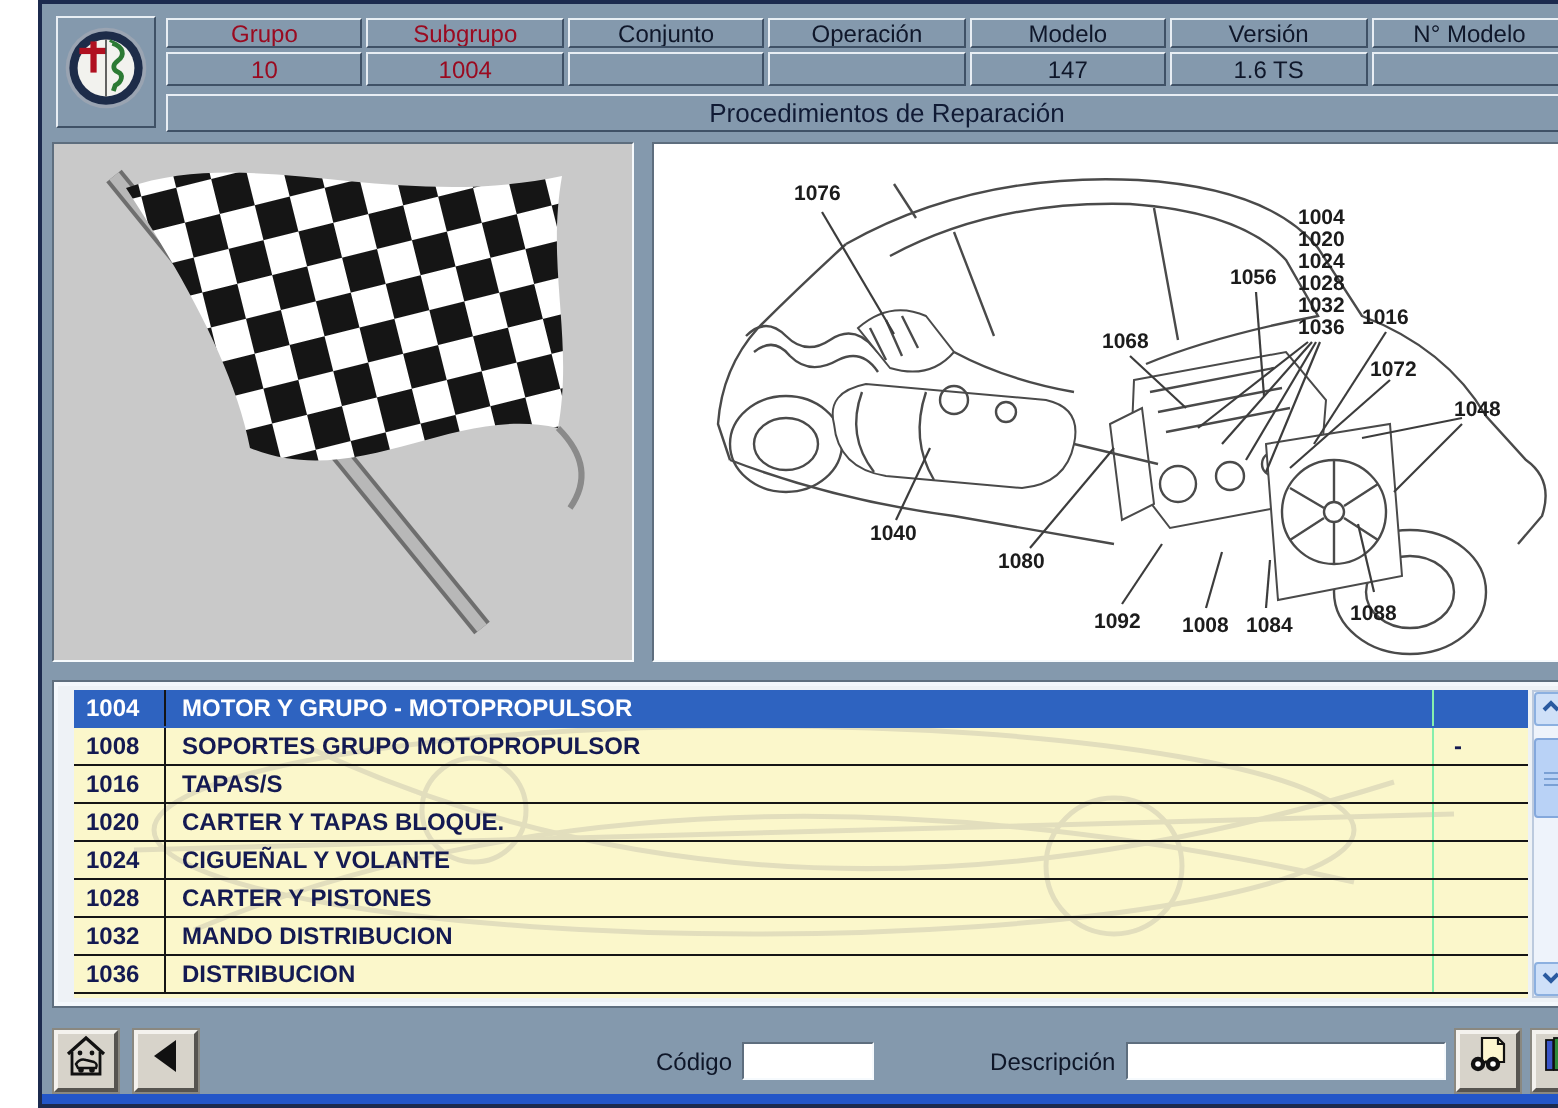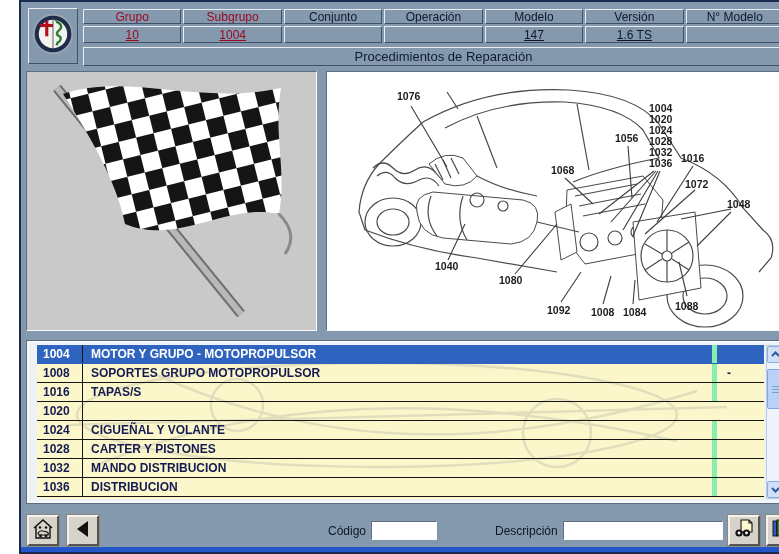--- a/index.html
+++ b/index.html
@@ -22,21 +22,21 @@
     display:flex; align-items:center; justify-content:center;
   }
   .hgrid { position:absolute; left:62px; top:7px; width:701px; }
   .hrow { display:flex; gap:2px; margin-bottom:2px; }
   .hcell {
     flex:1; height:15px; text-align:center; font-size:12px; line-height:14px;
     color:#0f172a; overflow:hidden; white-space:nowrap;
     border-top:1px solid #e8eef4; border-left:1px solid #e8eef4;
     border-right:1px solid #3f5166; border-bottom:1px solid #3f5166;
   }
-  .hrow.vals .hcell { height:17px; line-height:16px;text-decoration:underline; }
+  .hrow.vals .hcell { height:17px; line-height:16px; }
   .hcell.accent { color:#9a0a20; }
   .title-bar {
     margin-top:4px; height:19px; text-align:center; font-size:13px; line-height:18px; color:#101a34;
     border-top:1px solid #e8eef4; border-left:1px solid #e8eef4;
     border-right:1px solid #3f5166; border-bottom:1px solid #3f5166;padding-left:20px;
   }
 
   
   .main { position:relative; height:268px; }
   .panel {
@@ -65,21 +65,21 @@
     position:relative; flex:1; background:#fbf7cb; overflow:hidden;
     margin-left:6px;
   }
   .wmark { position:absolute; left:0; top:0; pointer-events:none; }
   .lrow {
     position:relative; display:flex; height:19px; line-height:18px;
     border-bottom:1px solid #151515;
     font-weight:bold; font-size:12px; color:#141a52;
   }
   .lcode { width:46px; padding-left:6px; border-right:1px solid #151515; flex:none; }
-  .ldesc { flex:1; padding-left:8px; border-right:5px solid #86efac; white-space:nowrap; overflow:hidden; }
+  .ldesc { flex:1; padding-left:8px; border-right:1px solid #86efac; white-space:nowrap; overflow:hidden; }
   .lextra { width:47px; padding-left:10px; flex:none; }
   .lrow.selected { background:#2e63c0; color:#ffffff; border-bottom:1px solid #2e63c0; }
 
   .vscroll {
     width:19px; margin-left:2px; background:#eef3fb; flex:none;
     display:flex; flex-direction:column; border:1px solid #bcCade;
   }
   .sbtn {
     height:17px; background:#cfe0f8; border:1px solid #8cb0e0; border-radius:2px;
     display:flex; align-items:center; justify-content:center; flex:none;
@@ -281,20 +281,21 @@
         <span class="ldesc">SOPORTES GRUPO MOTOPROPULSOR</span>
         <span class="lextra">-</span>
       </div>
       <div class="lrow">
         <span class="lcode">1016</span>
         <span class="ldesc">TAPAS/S</span>
         <span class="lextra"></span>
       </div>
       <div class="lrow">
         <span class="lcode">1020</span>
+        <span class="ldesc">CARTER Y TAPAS BLOQUE.</span>
         <span class="lextra"></span>
       </div>
       <div class="lrow">
         <span class="lcode">1024</span>
         <span class="ldesc">CIGUEÑAL Y VOLANTE</span>
         <span class="lextra"></span>
       </div>
       <div class="lrow">
         <span class="lcode">1028</span>
         <span class="ldesc">CARTER Y PISTONES</span>

